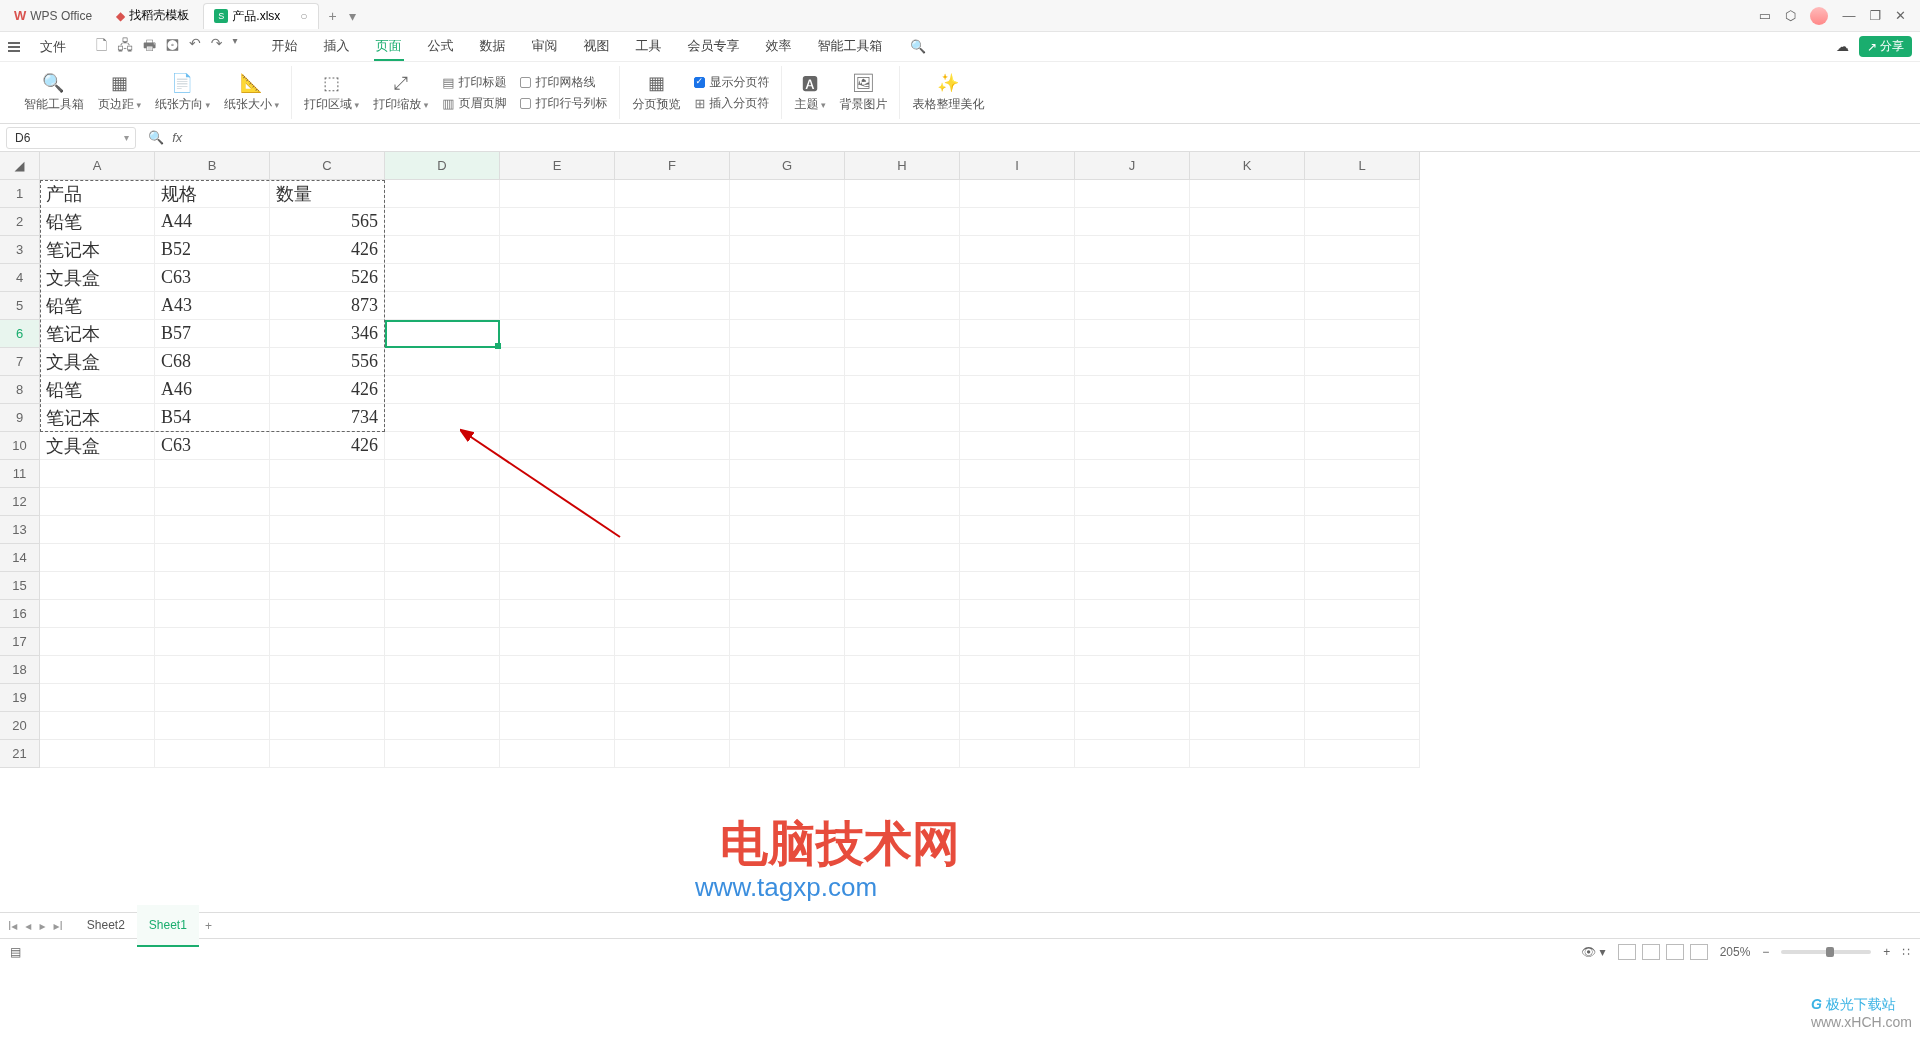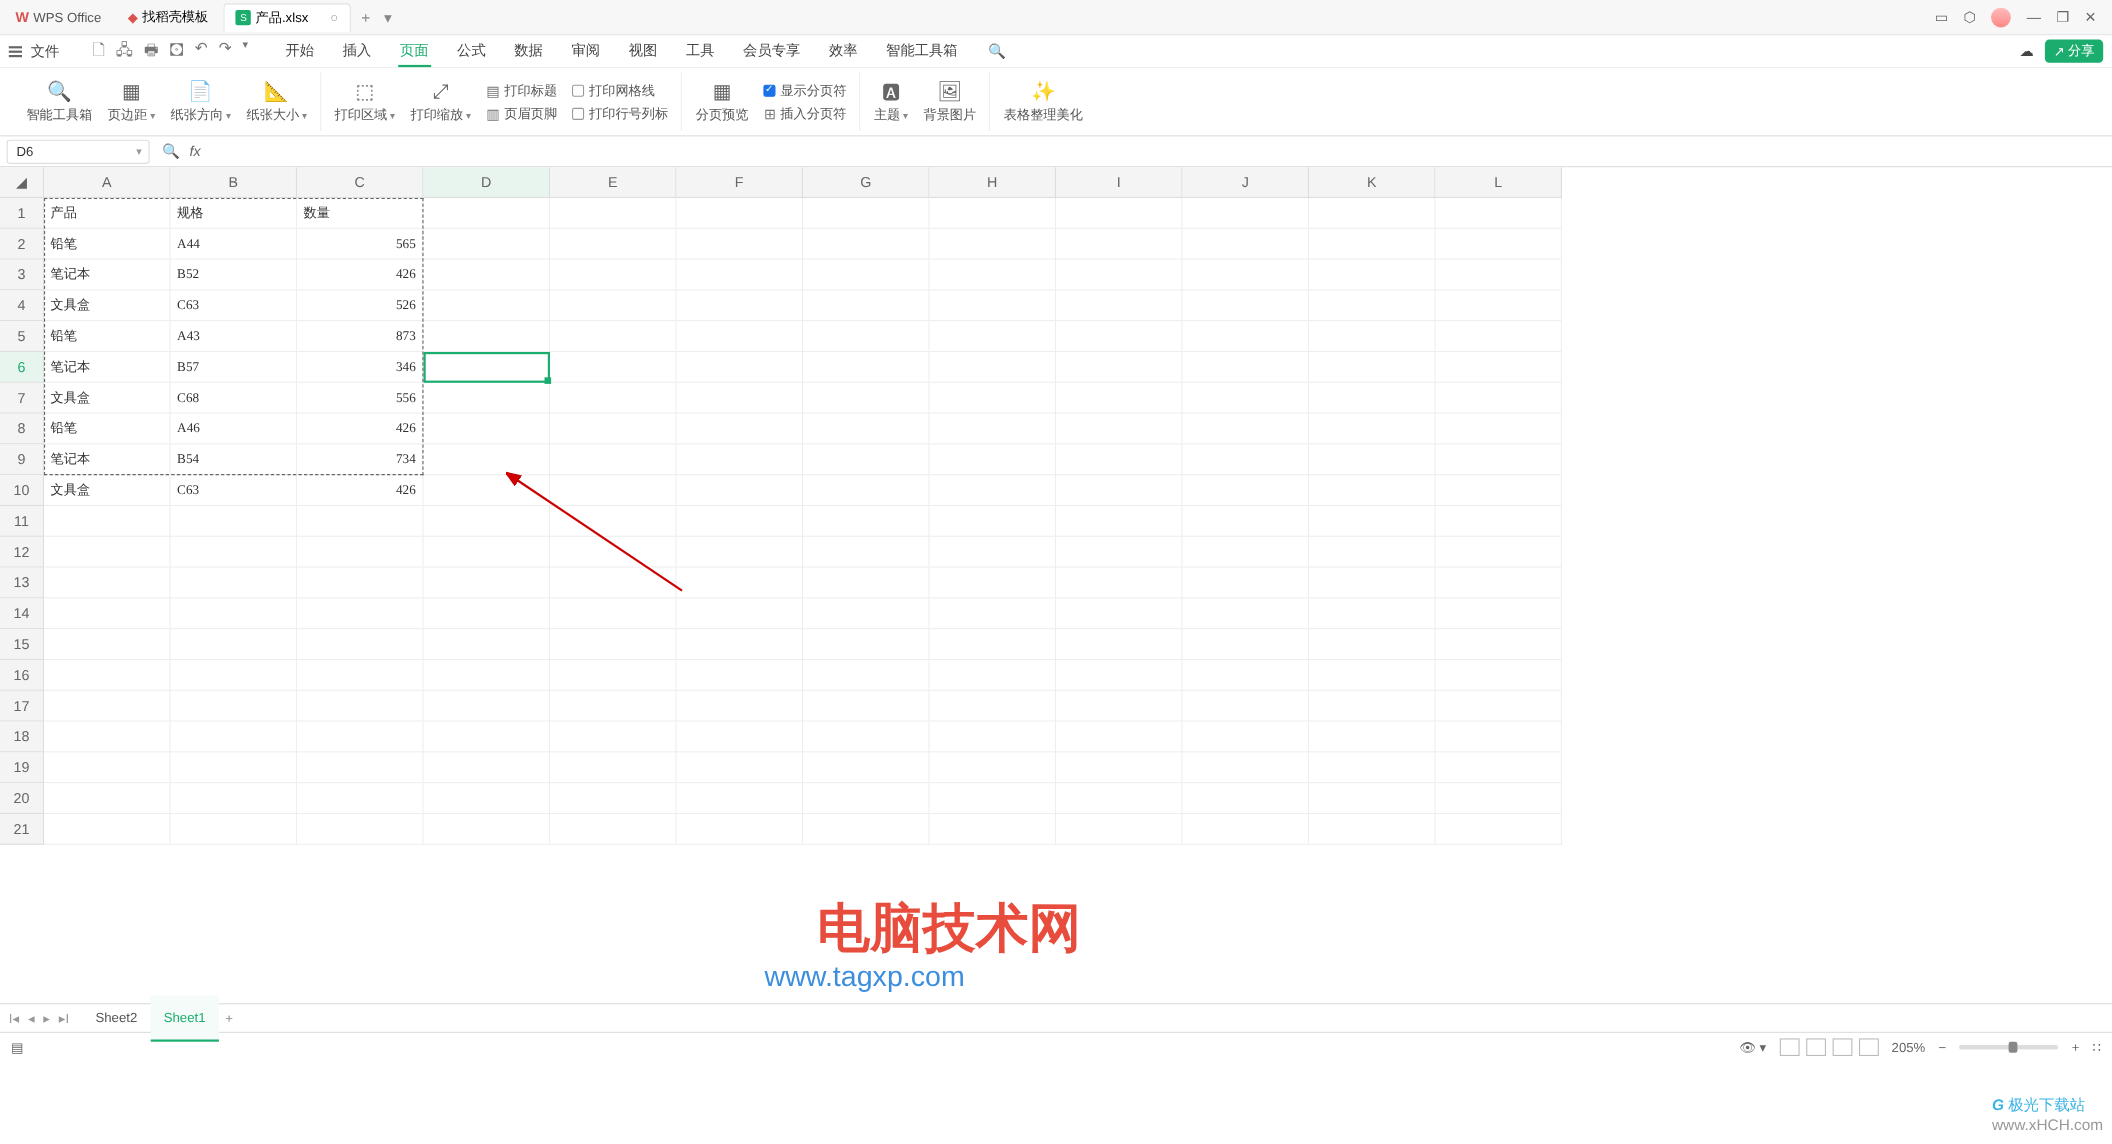--- a/index.html
+++ b/index.html
@@ -11,21 +11,21 @@
 .tab.tpl .tpl-icon{color:#d9534f;margin-right:4px}
 .tab.active{background:#fff;border:1px solid #ddd;border-bottom:none}
 .tab.active .xls-icon{background:#1aad6e;color:#fff;width:14px;height:14px;display:inline-flex;align-items:center;justify-content:center;font-size:9px;border-radius:2px;margin-right:4px}
 .tab .close{margin-left:20px;color:#999;font-size:12px}
 .newtab{width:20px;text-align:center;color:#888;font-size:14px;cursor:pointer}
 .win-controls{margin-left:auto;display:flex;align-items:center;gap:14px;padding-right:10px}
 .win-controls span{color:#666;font-size:13px;cursor:pointer}
 .win-controls .avatar{width:18px;height:18px;border-radius:50%;background:linear-gradient(#fbb,#f88)}
 .menubar{height:30px;display:flex;align-items:center;padding:0 8px;font-size:13px;color:#444;border-bottom:1px solid #eee}
 .menubar .menu-left{display:flex;align-items:center;gap:8px}
-.menubar .file-menu{display:flex;align-items:center;gap:8px;margin-right:8px}
+.menubar .file-menu{display:flex;align-items:center;gap:20px;margin-right:8px}
 .ham{display:inline-block;width:12px;height:10px;background:linear-gradient(#666,#666) 0 0/100% 2px no-repeat,linear-gradient(#666,#666) 0 4px/100% 2px no-repeat,linear-gradient(#666,#666) 0 8px/100% 2px no-repeat}
 .qat{display:flex;gap:10px;margin:0 14px;color:#777}
 .qat span{cursor:pointer;font-size:14px}
 .tabs-menu{display:flex;gap:22px;margin-left:10px}
 .tabs-menu span{cursor:pointer;padding:4px 2px}
 .tabs-menu .active{color:#1aad6e;border-bottom:2px solid #1aad6e}
 .menubar .right-menu{margin-left:auto;display:flex;align-items:center;gap:10px}
 .share-btn{background:#1aad6e;color:#fff;padding:2px 8px;border-radius:4px;font-size:12px;display:flex;align-items:center;gap:3px}
 .ribbon{height:62px;border-bottom:1px solid #ddd;display:flex;align-items:center;padding:4px 12px;font-size:12px;color:#555;background:#fff}
 .rgroup{display:flex;align-items:flex-end;gap:14px;padding:0 12px;height:100%;border-right:1px solid #eee}
@@ -45,26 +45,26 @@
 .fx-area{display:flex;align-items:center;gap:8px;margin-left:6px;font-size:13px;color:#666}
 .fx-area .fx{font-style:italic}
 .grid-wrap{position:relative;height:760px;overflow:hidden}
 .grid{display:grid;grid-template-columns:40px repeat(12,115px);grid-auto-rows:28px;font-size:15px;color:#333}
 .grid .hdr{background:#f4f4f4;border:1px solid #ddd;border-top:none;border-left:none;display:flex;align-items:center;justify-content:center;font-size:13px;color:#666;position:sticky}
 .grid .hdr.active-col{background:#e8f5ee}
 .grid .rowhdr{background:#f4f4f4;border:1px solid #ddd;border-top:none;border-left:none;display:flex;align-items:center;justify-content:center;font-size:13px;color:#666}
 .grid .rowhdr.active-row{background:#e8f5ee;color:#1aad6e}
 .grid .cell{border:1px solid #eee;border-top:none;border-left:none;padding:2px 6px;display:flex;align-items:center}
 .grid .cell.num{justify-content:flex-end}
-.grid .cell.data-area{font-family:"SimSun",serif;font-size:12px}
+.grid .cell.data-area{font-family:"SimSun",serif;font-size:18px}
 .selected-cell{position:absolute;border:2px solid #1aad6e;background:transparent;pointer-events:none}
 .selected-cell::after{content:"";position:absolute;right:-3px;bottom:-3px;width:6px;height:6px;background:#1aad6e}
 .marching-ants{position:absolute;border:1px dashed #666;pointer-events:none}
 .arrow-annot{position:absolute;pointer-events:none}
-.watermark1{position:absolute;left:743px;top:660px;font-size:48px;font-weight:bold;color:#e74c3c;font-family:"SimHei",sans-serif}
+.watermark1{position:absolute;left:720px;top:660px;font-size:48px;font-weight:bold;color:#e74c3c;font-family:"SimHei",sans-serif}
 .watermark1b{position:absolute;left:695px;top:720px;font-size:26px;color:#3b8ede}
 .watermark2{position:absolute;left:1010px;top:655px;width:210px;height:110px;background:#2f8ef4;border-radius:18px;display:flex;align-items:center;justify-content:center;color:#fff;font-weight:bold;font-size:60px;font-family:Arial}
 .watermark3{position:absolute;right:8px;bottom:10px;font-size:14px;color:#3bb3e4}
 .watermark3 .jg{font-style:italic;font-weight:bold}
 .sheetbar{height:26px;border-top:1px solid #ddd;display:flex;align-items:center;font-size:12px;color:#555;padding:0 8px}
 .sheetbar .nav{display:flex;gap:8px;color:#999}
 .sheetbar .sheets{display:flex;margin-left:12px}
 .sheetbar .sheet{padding:13px 12px;cursor:pointer}
 .sheetbar .sheet.active{border-bottom:2px solid #1aad6e;color:#1aad6e;background:#f5fbf8}
 .sheetbar .addsheet{margin-left:6px;color:#888;cursor:pointer}

